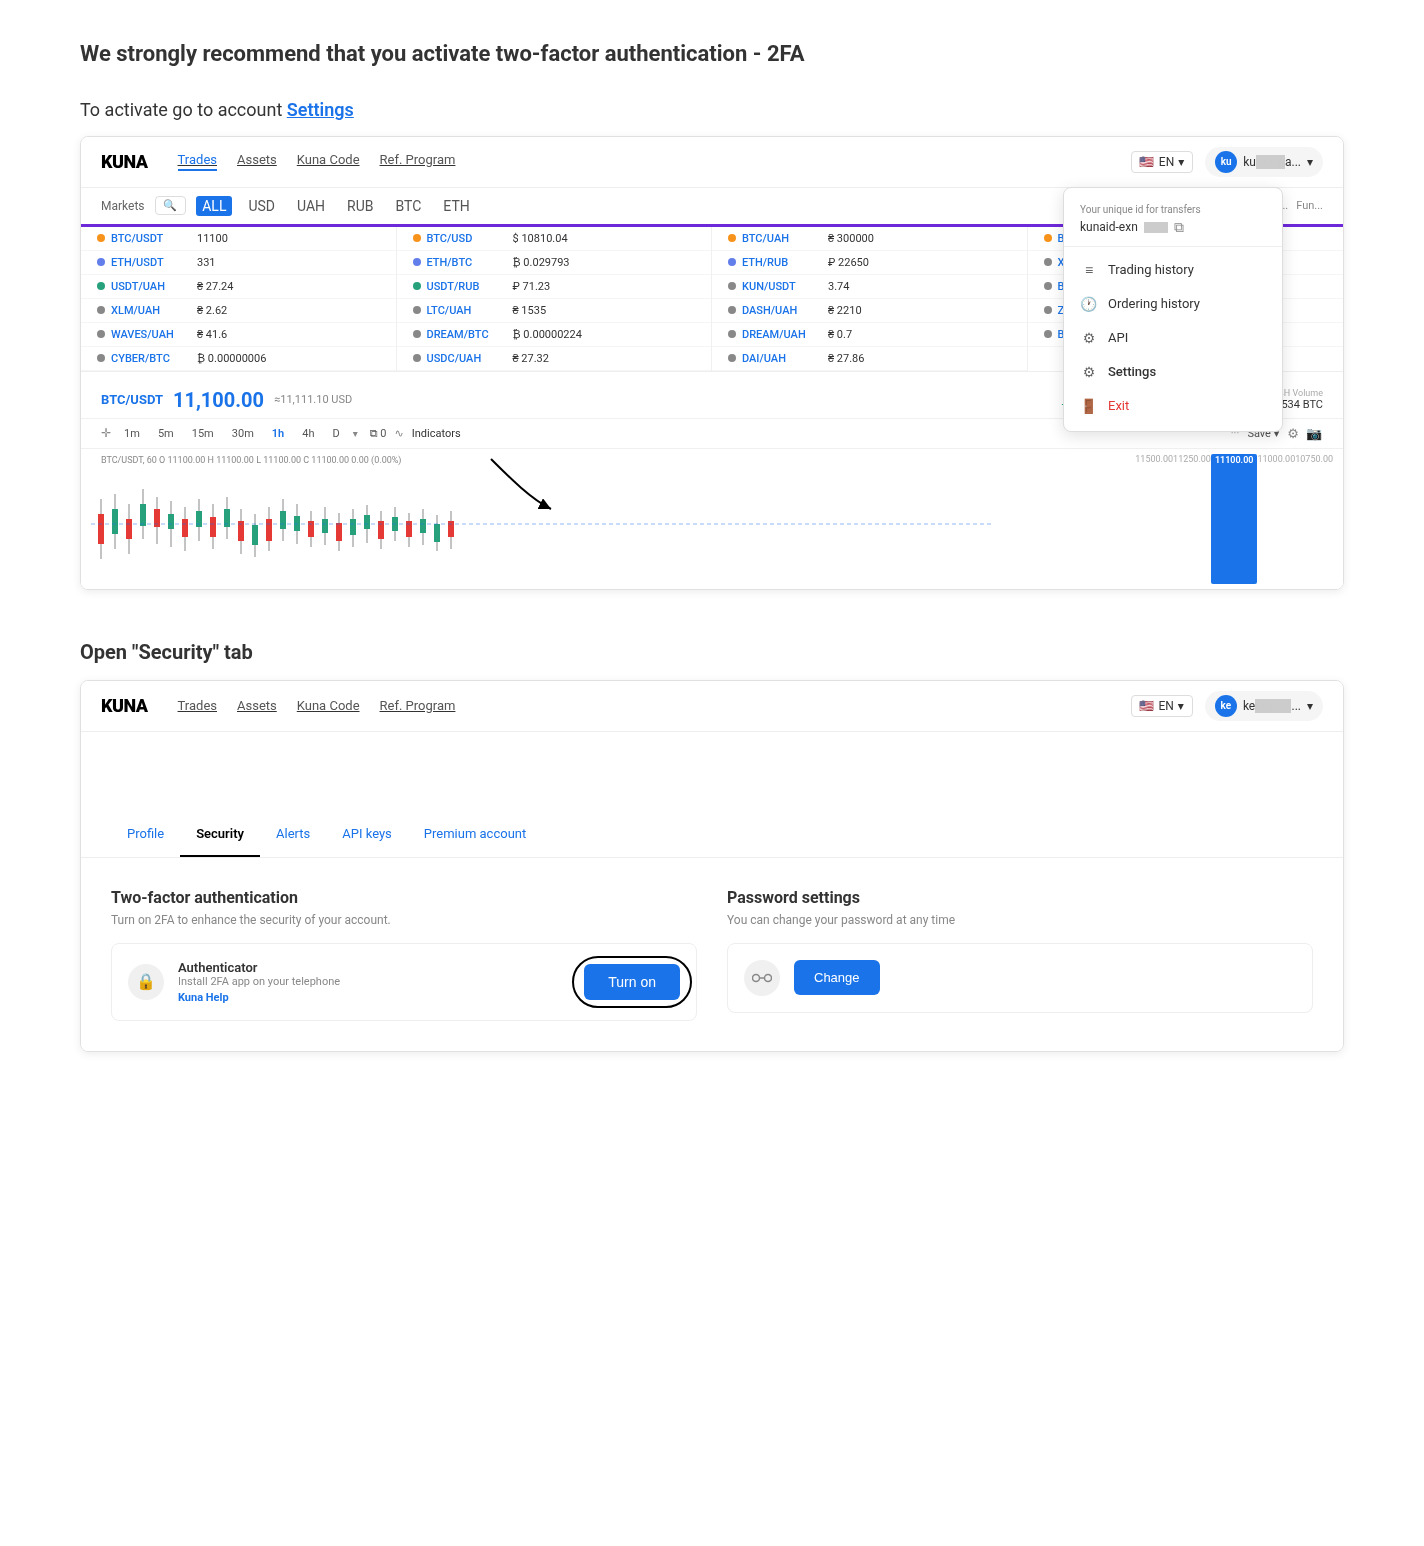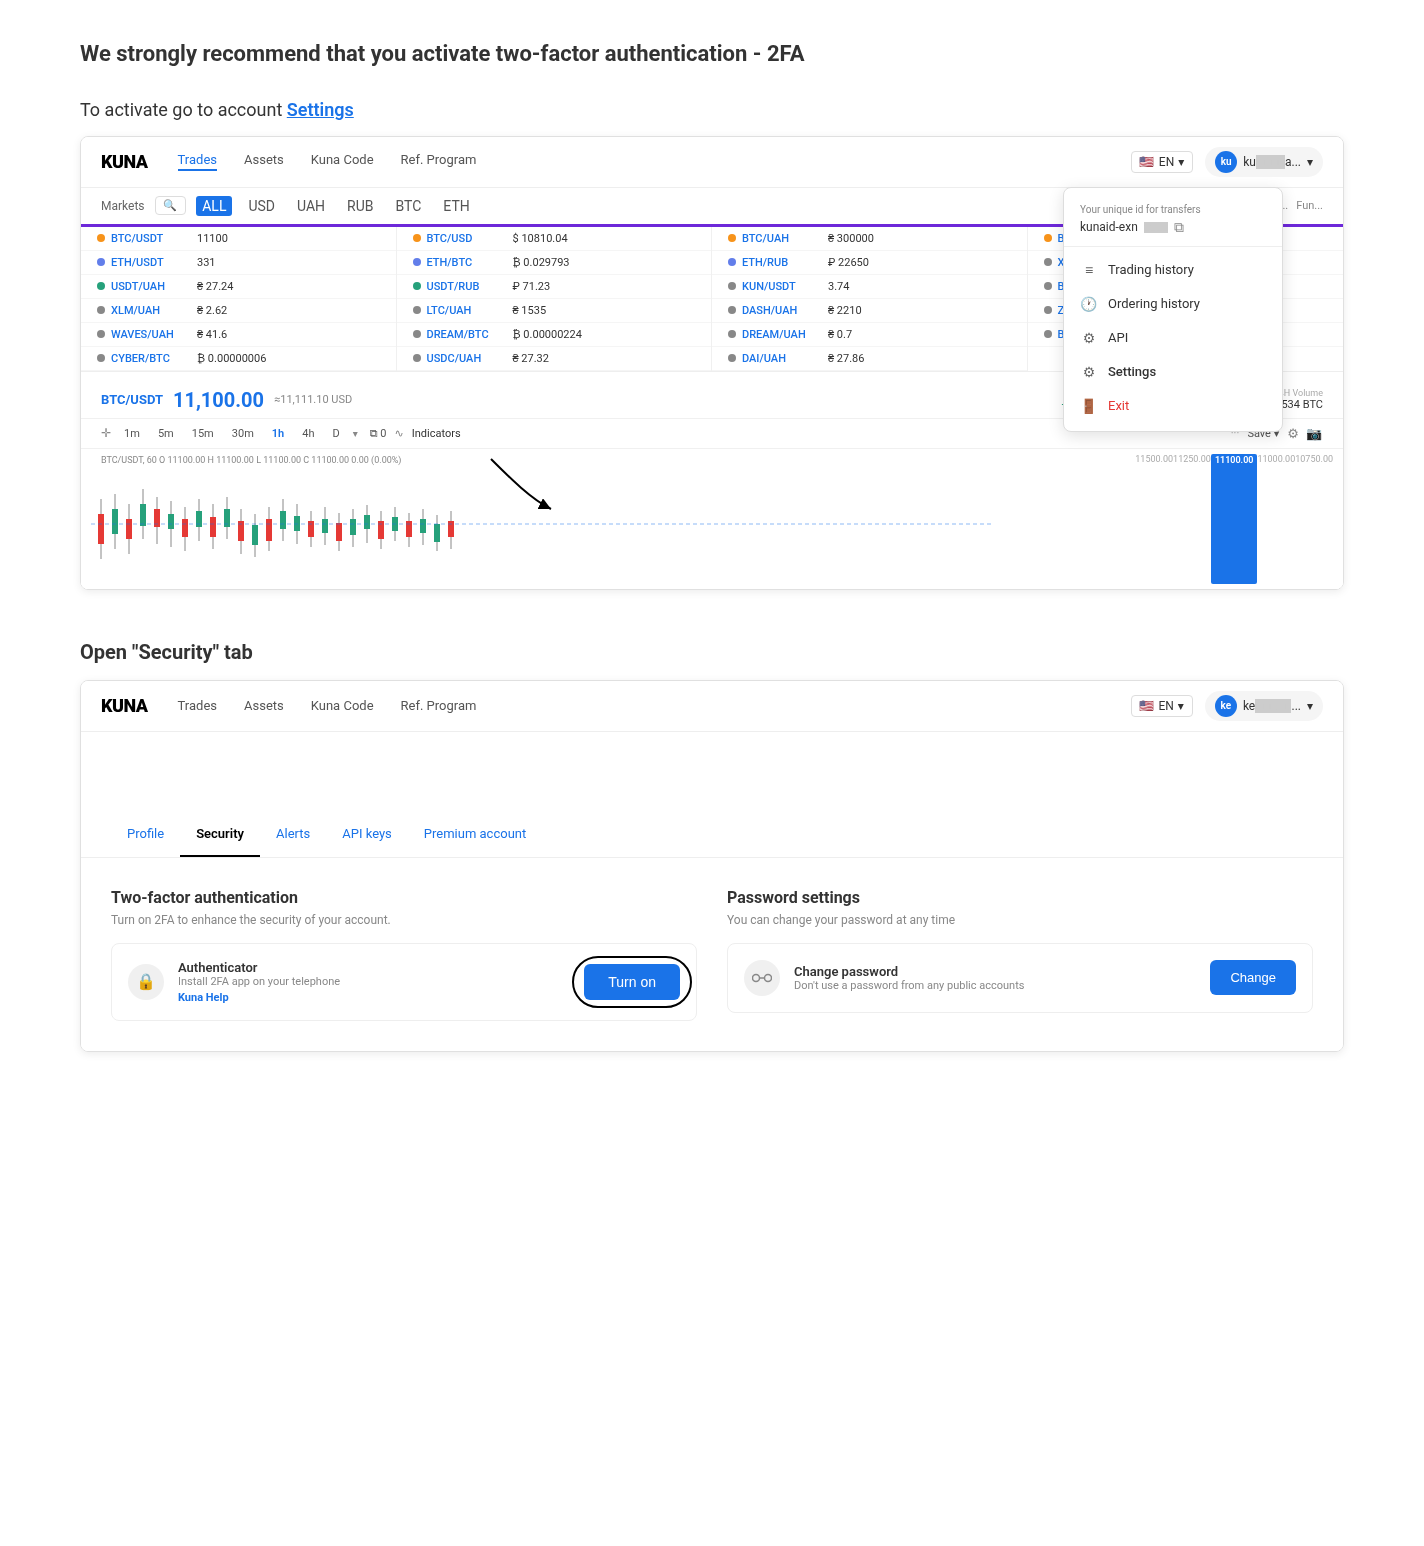--- a/index.html
+++ b/index.html
@@ -11,21 +11,21 @@
     .section-title { font-size: 22px; font-weight: 700; margin-bottom: 30px; line-height: 1.3; }
     .section-subtitle { font-size: 18px; margin-bottom: 16px; }
     .section-subtitle a { color: #1a73e8; font-weight: 600; text-decoration: underline; }
 
     
     .app-mock { border: 1px solid #e0e0e0; border-radius: 8px; overflow: hidden; margin-bottom: 30px; box-shadow: 0 2px 8px rgba(0,0,0,0.08); }
 
     
     .kuna-nav { display: flex; align-items: center; padding: 10px 20px; border-bottom: 1px solid #eee; background: #fff; gap: 30px; position: relative; }
     .kuna-logo { font-weight: 900; font-size: 18px; color: #000; letter-spacing: -0.5px; }
-    .nav-links { display: flex; gap: 27px; }
+    .nav-links { display: flex; gap: 20px; text-decoration: underline; }
     .nav-link { font-size: 13px; color: #555; cursor: pointer; }
     .nav-link.active { color: #1a73e8; border-bottom: 2px solid #1a73e8; padding-bottom: 2px; }
     .nav-right { margin-left: auto; display: flex; align-items: center; gap: 12px; }
     .lang-selector { display: flex; align-items: center; gap: 4px; font-size: 12px; color: #333; border: 1px solid #ddd; border-radius: 4px; padding: 3px 8px; }
     .user-badge { display: flex; align-items: center; gap: 6px; font-size: 12px; background: #f5f5f5; border-radius: 20px; padding: 4px 10px; }
     .user-avatar { width: 22px; height: 22px; border-radius: 50%; background: #1a73e8; display: flex; align-items: center; justify-content: center; color: #fff; font-size: 10px; font-weight: 600; }
     .dropdown-menu { position: absolute; right: 40px; top: 5px; background: #fff; border: 1px solid #ddd; border-radius: 8px; box-shadow: 0 4px 16px rgba(0,0,0,0.12); width: 220px; z-index: 10; padding: 8px 0; }
     .dropdown-uid { padding: 8px 16px 4px; }
     .dropdown-uid-label { font-size: 10px; color: #888; margin-bottom: 4px; }
     .dropdown-uid-value { display: flex; align-items: center; gap: 6px; font-size: 12px; color: #333; }
@@ -513,24 +513,20 @@
           <div class="settings-section-title">Password settings</div>
           <div class="settings-section-sub">You can change your password at any time</div>
           <div class="auth-card">
             <div class="change-icon">
               <svg width="20" height="12" viewBox="0 0 20 12">
                 <circle cx="4" cy="6" r="3.5" stroke="#888" stroke-width="1.5" fill="none"></circle>
                 <circle cx="16" cy="6" r="3.5" stroke="#888" stroke-width="1.5" fill="none"></circle>
                 <line x1="7.5" y1="6" x2="12.5" y2="6" stroke="#888" stroke-width="1.5"></line>
               </svg>
             </div>
-            <div class="auth-info">
-              <div class="auth-name">Change password</div>
-              <div class="auth-desc-text">Don't use a password from any public accounts</div>
-            </div>
             <button class="change-btn">Change</button>
           </div>
         </div>
       </div>
     </div>
   </div>
 
 </div>
 
 </body></html>

